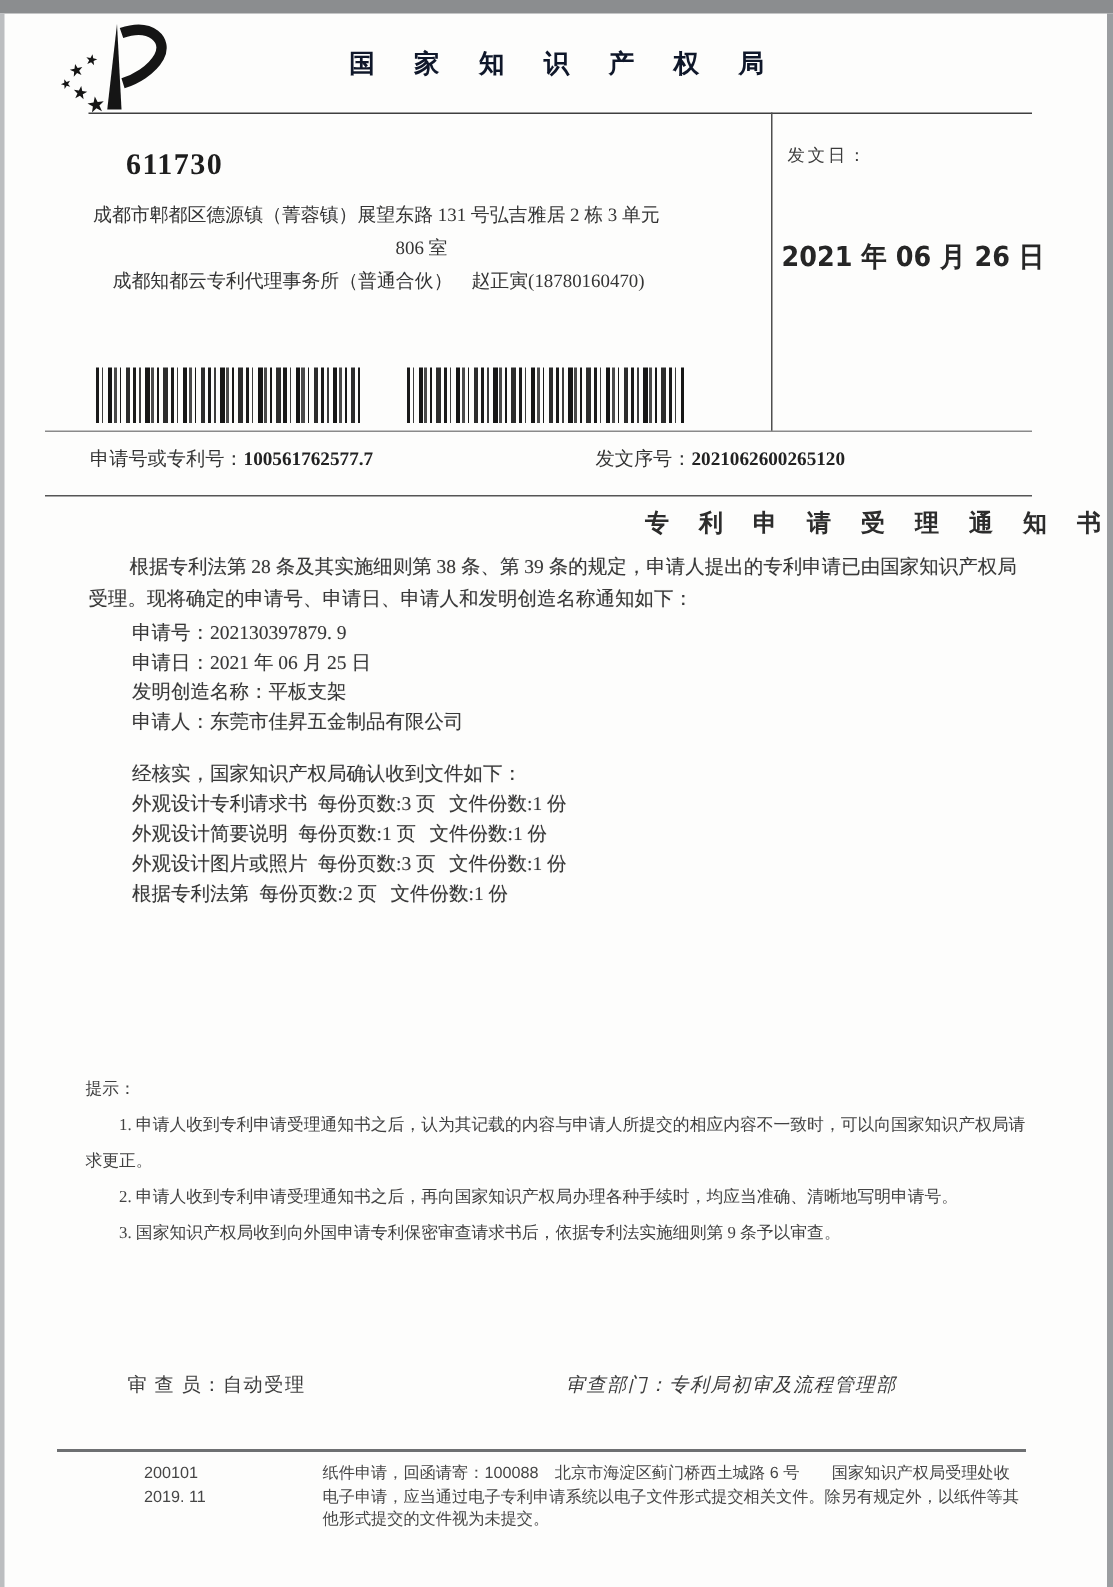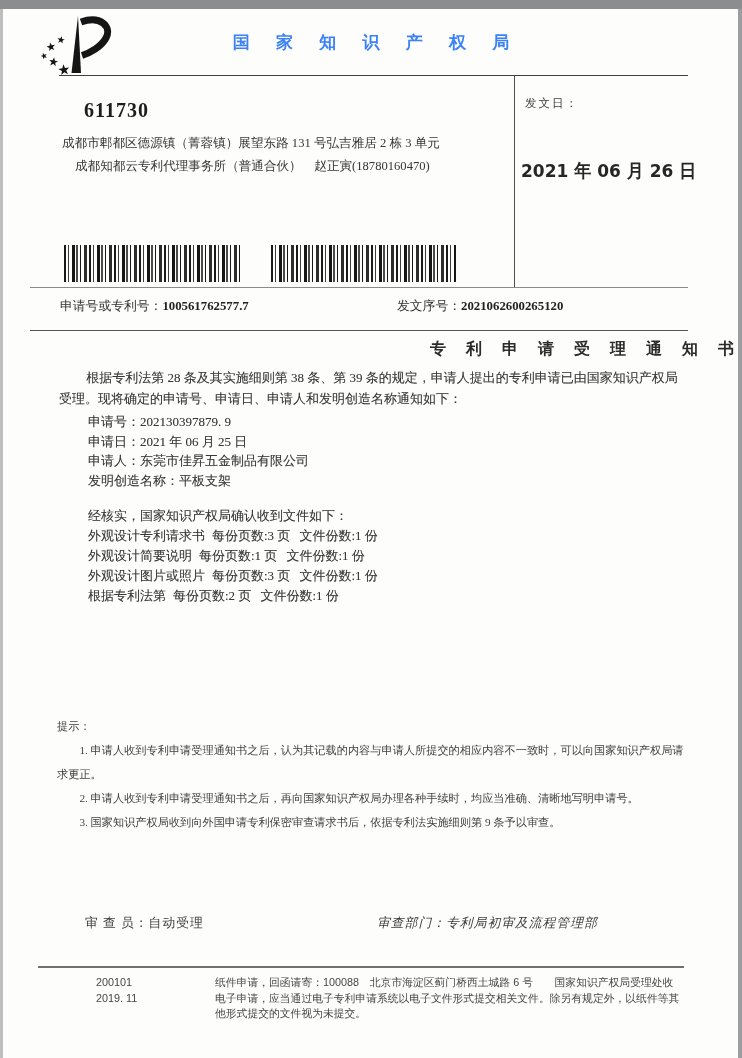--- a/index.html
+++ b/index.html
@@ -22,21 +22,21 @@
   .rule{position:absolute;background:#4b4b4b;}
   .rule-header{left:59px;top:75px;width:629px;height:1.4px;background:#3f3f3f;}
   .vline{left:514px;top:75px;width:1.4px;height:213px;background:#4f4f4f;}
   .rule-mid1{left:30px;top:287px;width:658px;height:1.4px;background:#8a8a8a;}
   .rule-mid2{left:30px;top:330px;width:658px;height:1.4px;background:#555;}
   .rule-footer{left:38px;top:966px;width:646px;height:2.2px;background:#6e7072;}
 
   .org-title{
     position:absolute;left:0;right:0;top:31px;
     text-align:center;font-size:17px;font-weight:bold;
-    letter-spacing:11px;padding-left:11px;color:#3b82f6;
+    letter-spacing:11px;padding-left:11px;color:#0f172a;
   }
   .logo{position:absolute;left:36px;top:14px;width:82px;height:64px;}
 
   .doc-code{
     position:absolute;left:84px;top:99px;
     font-size:20px;font-weight:bold;color:#1d1d1d;letter-spacing:1px;
   }
   .addr{
     position:absolute;left:62px;top:133px;width:438px;
     font-size:12.6px;line-height:21.5px;color:#343434;
@@ -129,20 +129,21 @@
       <polygon transform="translate(28,56) scale(1.15) rotate(-8)" points="0,-5 1.18,-1.62 4.75,-1.55 1.9,0.62 2.94,4.05 0,1.91 -2.94,4.05 -1.9,0.62 -4.75,-1.55 -1.18,-1.62"></polygon>
     </g>
   </svg>
   <div class="org-title">国 家 知 识 产 权 局</div>
   <div class="rule rule-header"></div>
   <div class="rule vline"></div>
 
   <div class="doc-code">611730</div>
   <div class="addr">
     <div>成都市郫都区德源镇（菁蓉镇）展望东路 131 号弘吉雅居 2 栋 3 单元</div>
+    <div class="room">806 室</div>
     <div class="agency">成都知都云专利代理事务所（普通合伙）　赵正寅(18780160470)</div>
   </div>
 
   <div class="issue-label">发文日：</div>
   <div class="issue-date">2021 年 06 月 26 日</div>
 
   <div class="barcode barcode-1"></div>
   <div class="barcode barcode-2"></div>
 
   <div class="rule rule-mid1"></div>
@@ -161,24 +162,24 @@
   <div class="body">
     <p class="intro">根据专利法第 28 条及其实施细则第 38 条、第 39 条的规定，申请人提出的专利申请已由国家知识产权局受理。现将确定的申请号、申请日、申请人和发明创造名称通知如下：</p>
     <div class="fields">
       <div class="field-row">
         <span>申请号：</span><span>202130397879. 9</span>
       </div>
       <div class="field-row">
         <span>申请日：</span><span>2021 年 06 月 25 日</span>
       </div>
       <div class="field-row">
+        <span>发明创造名称：</span><span>平板支架</span>
+      </div>
+      <div class="field-row">
         <span>申请人：</span><span>东莞市佳昇五金制品有限公司</span>
-      </div>
-      <div class="field-row">
-        <span>发明创造名称：</span><span>平板支架</span>
       </div>
     </div>
     <div class="received">
       <div>经核实，国家知识产权局确认收到文件如下：</div>
       <div class="file-row">
         <span>外观设计专利请求书</span><span class="fr-pages">每份页数:3 页</span><span class="fr-copies">文件份数:1 份</span>
       </div>
       <div class="file-row">
         <span>外观设计简要说明</span><span class="fr-pages">每份页数:1 页</span><span class="fr-copies">文件份数:1 份</span>
       </div>

